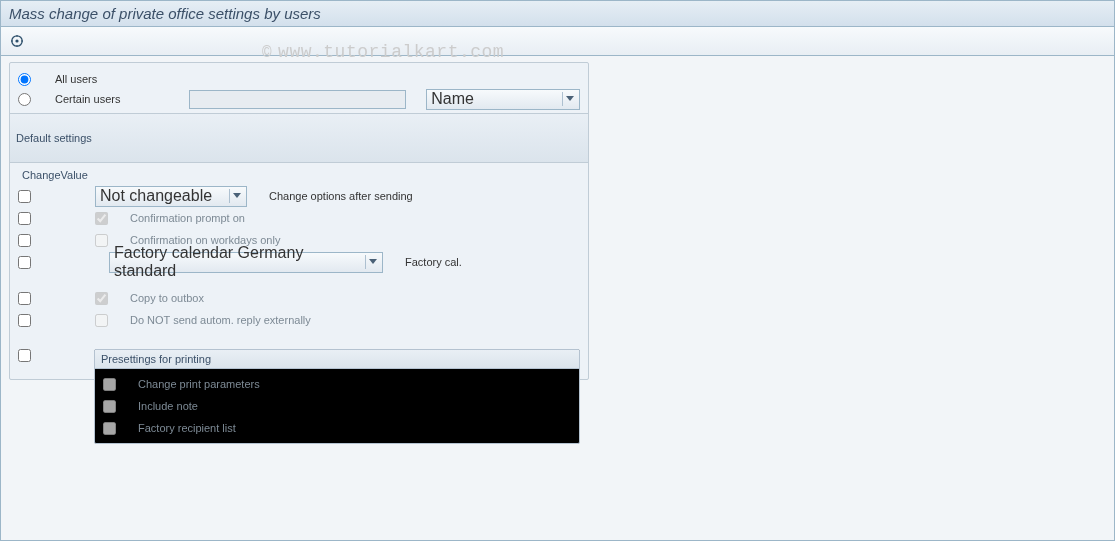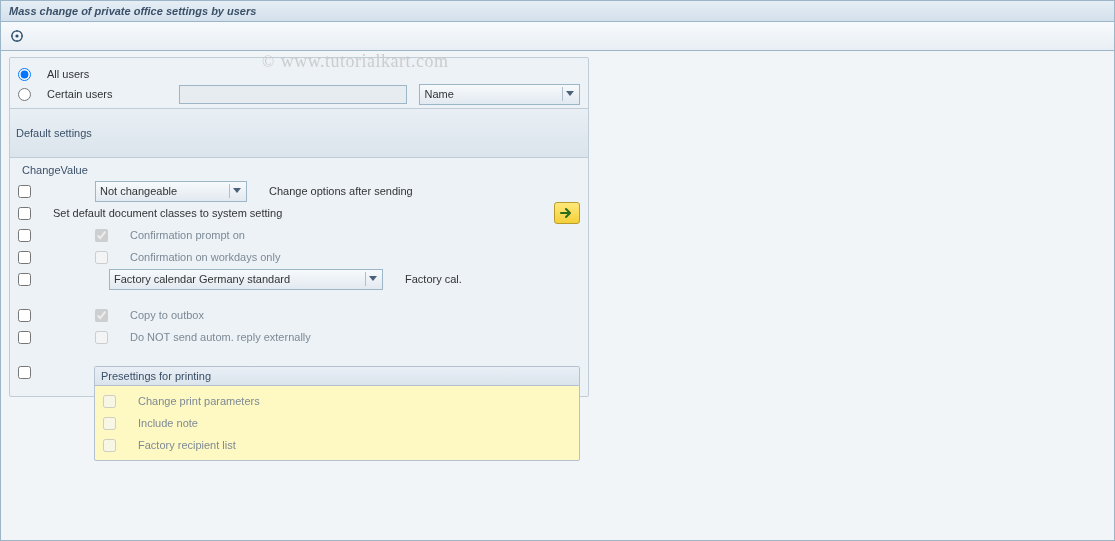--- a/index.html
+++ b/index.html
@@ -17,23 +17,23 @@
   .window {
     border: 1px solid #9cb6c8;
     width: 1113px;
     height: 539px;
     background: #f2f5f8;
   }
   .titlebar {
     background: linear-gradient(#e6eef5, #d3e0ec);
     border-bottom: 1px solid #9cb6c8;
     padding: 4px 8px;
-    font-weight: bold;
+    font-weight: normal;
     font-style: italic;
-    font-size: 11px;
+    font-size: 15px;
     color: #3b5068;
   }
   .toolbar {
     background: linear-gradient(#f7fafc, #e8eef4);
     border-bottom: 1px solid #9cb6c8;
     padding: 4px 8px;
     height: 20px;
     display: flex;
     align-items: center;
   }
@@ -48,34 +48,34 @@
     width: 578px;
     border: 1px solid #c0ccd6;
     background: #edf2f7;
     border-radius: 2px;
     padding: 0 0 8px 0;
   }
   .user-sel {
     padding: 6px 8px 4px 8px;
   }
   .radio-row {
-    display:flex;align-items:center;height:20px;gap:12px;
+    display:flex;align-items:center;height:20px;gap:20px;
   }
   input[type=radio] { margin:0 4px 0 0; }
   input[type=checkbox] { margin:0; }
   .inline-input {
     border:1px solid #9cb6c8;background:#fff;height:17px;
     padding:0 3px;font-size:11px;font-family:inherit;
   }
   .inline-input.disabled {
     background:#e7ecf1;color:#888;
   }
   .dropdown {
     border:1px solid #9cb6c8;background:#fff;height:19px;
-    padding:0 18px 0 4px;font-size:11px;font-family:inherit;
+    padding:0 18px 0 4px;font-size:16px;font-family:inherit;
     position:relative;display:inline-flex;align-items:center;
     background-image: linear-gradient(#f7fafc,#e2e9f0);
   }
   .dd-arrow {
     position:absolute;right:2px;top:2px;width:14px;height:14px;
     display:flex;align-items:center;justify-content:center;
     border-left:1px solid #adc0d0;
   }
   .group-label {
     background: linear-gradient(#e9eff5,#dbe4ec);
@@ -92,32 +92,32 @@
   }
   .chk-disabled-label { color:#7d8a95; }
   .sap-yellow-btn {
     width:24px;height:20px;border:1px solid #b89d2e;
     background:linear-gradient(#ffe97a,#f4cf3a);
     border-radius:3px;display:inline-flex;align-items:center;justify-content:center;
   }
   .inner-group {
     border:1px solid #b4c2d0;border-radius:2px;
     margin: 4px 0 0 0;
-    background:#fef9c3;
+    background:#000000;
     width: 510px;
   }
   .inner-group-header {
     background:linear-gradient(#e9eff5,#dbe4ec);
     border-bottom:1px solid #b4c2d0;
     padding:3px 6px;color:#3b5068;
   }
   .watermark {
-    position:absolute;top:51px;left:262px;
+    position:absolute;top:42px;left:262px;
     color:#cccccc;font-size:18px;letter-spacing:0.5px;
-    pointer-events:none;font-family: Liberation Serif, serif;
+    pointer-events:none;font-family: Liberation Mono, monospace;
   }
   .watermark .copy {font-size:16px;margin-right:6px;}
   svg { display:block; }
 </style>
 </head>
 <body>
 
 <div class="window">
 
   <div class="titlebar">Mass change of private office settings by users</div>
@@ -170,32 +170,20 @@
             <span>Not changeable</span>
             <span class="dd-arrow">
               <svg width="8" height="8">
                   <polygon points="0,1 8,1 4,6" fill="#4a6177"></polygon>
                 </svg>
             </span>
           </div>
           <span>Change options after sending</span>
         </div>
 
-        <div class="row">
-          <input type="checkbox" style="">
-          <span>Set default document classes to system setting</span>
-          <span style="flex:1"></span>
-          <span class="sap-yellow-btn">
-            <span>
-              <svg width="14" height="12" viewBox="0 0 14 12">
-                <path d="M1 6 H9 M6 2 L10 6 L6 10" fill="none" stroke="#2a6b1c" stroke-width="2" stroke-linecap="round" stroke-linejoin="round"></path>
-              </svg>
-            </span>
-          </span>
-        </div>
 
         <div class="row">
           <input type="checkbox" style="">
           <span style="width:20px"></span>
           <input type="checkbox" checked="" disabled="" style="">
           <span class="chk-disabled-label">Confirmation prompt on</span>
         </div>
 
 
         <div class="row">

